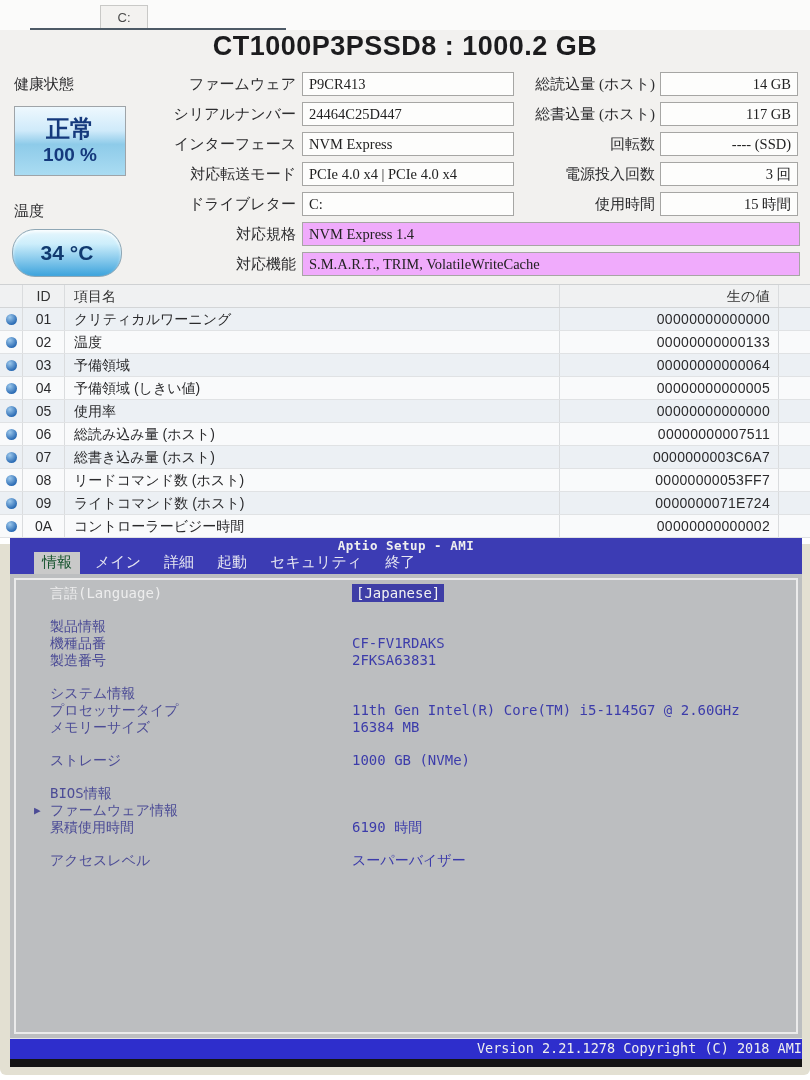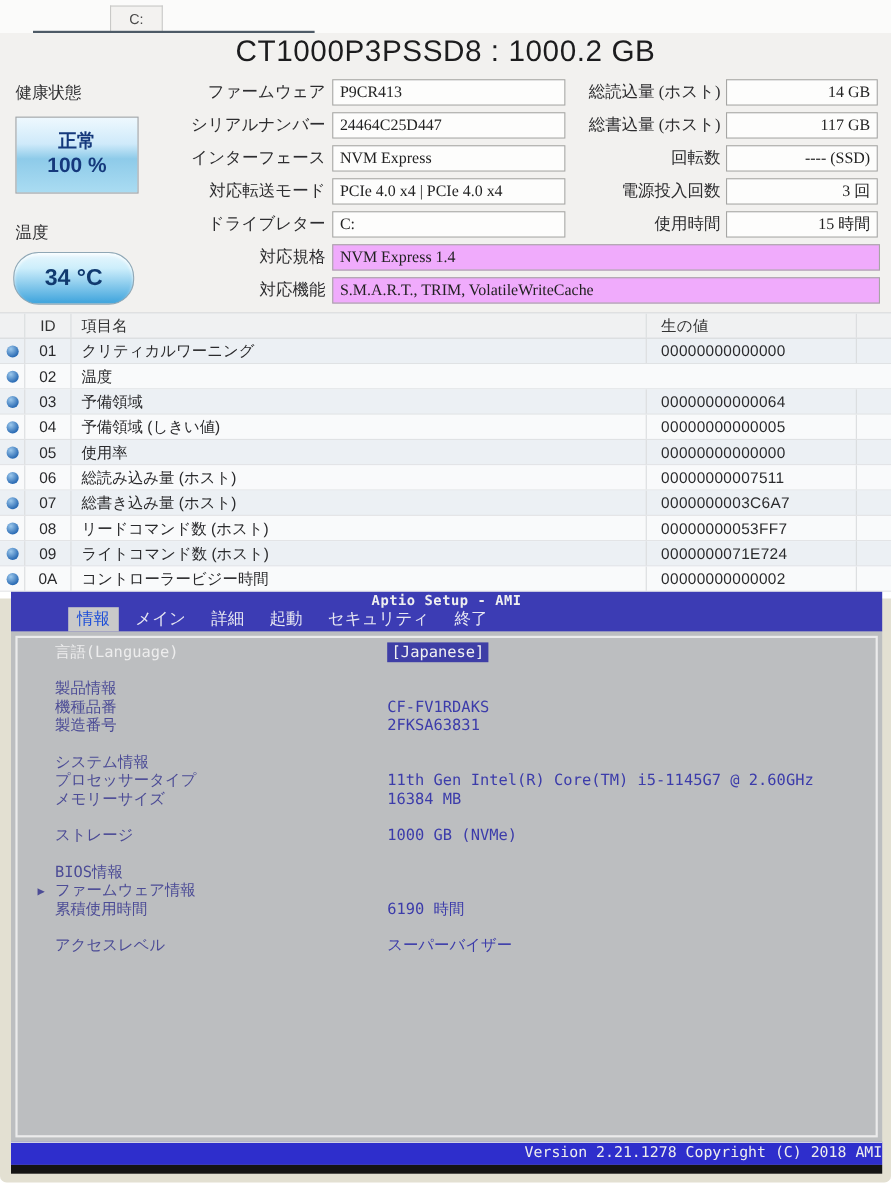--- a/index.html
+++ b/index.html
@@ -7,27 +7,27 @@
          font-family:"Liberation Sans","DejaVu Sans",sans-serif;}
 
   
   .cdi{position:absolute;top:0;left:0;width:810px;height:538px;background:#f2f1ef;}
   .cdi-tabstrip{position:absolute;top:0;left:0;right:0;height:30px;background:#fbfbfa;}
   .cdi-tabstrip::after{content:"";position:absolute;left:30px;width:256px;bottom:0;height:2px;background:#4d5a66;}
   .cdi-tab{position:absolute;left:100px;top:5px;width:46px;height:23px;background:#f3f2f0;
            border:1px solid #c9c9c7;border-bottom:none;color:#4a4a4a;font-size:13px;
            display:flex;align-items:center;justify-content:center;}
   .cdi-title{position:absolute;top:31px;left:0;right:0;margin:0;text-align:center;
-             font-size:27px;font-weight:400;color:#1c1c1e;letter-spacing:.5px;}
+             font-size:27px;font-weight:700;color:#1c1c1e;letter-spacing:.5px;}
   .cdi-left{position:absolute;left:14px;top:69px;width:112px;text-align:left;}
   .side-lbl{font-size:15px;color:#2e2e30;margin-top:6px;}
   .health-badge{margin-top:12px;height:68px;border:1px solid #9fa4a8;
       background:linear-gradient(to bottom,var(--health-top,#eef8fe) 0%,#cfeafa 35%,var(--health-mid,#8ecbe9) 55%,#aadcf2 100%);
       display:flex;flex-direction:column;align-items:center;justify-content:center;}
-  .health-badge .st{font-size:17px;font-weight:bold;color:var(--badge-text,#15397c);line-height:1.2;}
+  .health-badge .st{font-size:24px;font-weight:bold;color:var(--badge-text,#15397c);line-height:1.2;}
   .health-badge .pc{font-size:19px;font-weight:bold;color:var(--badge-text,#15397c);line-height:1.2;}
   .temp-wrap{margin-top:26px;}
   .temp-badge{margin-top:8px;margin-left:-2px;width:108px;height:46px;border-radius:23px;border:1px solid #8fa7b5;
       background:linear-gradient(to bottom,#e8f7fd 0%,var(--temp-top,#cdeefb) 30%,var(--temp-bottom,#3da3dc) 100%);
       display:flex;align-items:center;justify-content:center;
       font-size:21px;font-weight:bold;color:#113a6f;box-shadow:inset 0 2px 3px rgba(255,255,255,.8);}
   .cdi-fields{position:absolute;left:144px;top:72px;right:10px;}
   .f-row{display:flex;margin-bottom:6px;height:24px;font-family:Liberation Serif, serif;}
   .f-row.sp{margin-top:2px;}
   .f-label{width:158px;text-align:right;padding-right:6px;font-size:15px;color:#2d2d2f;line-height:24px;
@@ -45,35 +45,35 @@
   .trow{display:flex;height:23px;line-height:23px;font-size:14px;color:#2a2a2c;border-bottom:1px solid #e0e2e4;
         box-sizing:border-box;}
   .trow.head{background:#f0f1f2;color:#333;border-bottom:1px solid #d3d5d7;}
   .trow.odd{background:#ecf0f4;}
   .trow.even{background:#f9fafb;}
   .c-dot{width:22px;display:flex;align-items:center;justify-content:center;}
   .dot{width:11px;height:11px;border-radius:50%;
        background:radial-gradient(circle at 35% 30%,#9cc8ec,var(--smart-dot,#2d6db5) 70%);}
   .c-id{width:42px;text-align:center;border-left:1px solid #dadcde;box-sizing:border-box;}
   .c-name{flex:1;padding-left:9px;border-left:1px solid #dadcde;white-space:nowrap;overflow:hidden;}
-  .c-raw{width:192px;padding-right:8px;border-left:1px solid #dadcde;
+  .c-raw{width:220px;text-align:right;padding-right:8px;border-left:1px solid #dadcde;
          border-right:1px solid #dadcde;box-sizing:border-box;letter-spacing:.3px;padding-left:13px;}
   .c-end{width:31px;}
 
   
   .bios{position:absolute;top:538px;left:0;width:810px;height:542px;background:#ffffff;
         font-family:"DejaVu Sans Mono","Liberation Mono",monospace;}
   .bezel{position:absolute;top:6px;left:0;right:0;bottom:5px;background:var(--bezel,#e3e0d2);
          border-radius:0 0 6px 6px;}
   .screen{position:absolute;top:0;left:10px;right:8px;bottom:13px;display:flex;flex-direction:column;}
   .bios-header{height:36px;background:var(--bios-header,#3c3cb4);position:relative;flex:none;}
   .bios-title{text-align:center;font-size:12.5px;font-weight:bold;color:#efefef;line-height:15px;letter-spacing:.5px;}
   .bios-tabs{position:absolute;left:24px;bottom:0;display:flex;gap:7px;}
   .btab{font-size:15px;color:#e7e7f2;padding:1px 8px 2px 8px;white-space:nowrap;}
-  .btab.sel{background:#c9c9c9;color:#1d4ed8;margin-left:28px;}
+  .btab.sel{background:#c9c9c9;color:#14532d;}
   .bios-body{flex:1;background:var(--bios-gray,#bcbec0);padding:4px 4px 4px 4px;box-sizing:border-box;}
   .bios-frame{height:100%;border:2px solid #ebebeb;box-sizing:border-box;padding-top:5px;}
   .brow{height:17px;display:flex;position:relative;font-size:14px;line-height:17px;}
   .brow .blabel{margin-left:34px;width:302px;flex:none;color:var(--bios-label,#4c4c96);white-space:nowrap;}
   .brow.selrow .blabel{color:var(--bios-selected,#ededed);}
   .brow .bvalue{color:var(--bios-value,#3c3caa);white-space:nowrap;}
   .brow .hl{background:var(--bios-hl,#3e3ea6);color:#f2f2f2;padding:0 4px;display:inline-block;
             height:18px;line-height:18px;margin-top:-1px;}
   .brow .arrow{position:absolute;left:18px;top:0;color:var(--bios-label,#4c4c96);font-size:11px;line-height:17px;}
   .bspacer{height:16px;}
@@ -161,20 +161,21 @@
           <span class="c-name">クリティカルワーニング</span>
           <span class="c-raw">00000000000000</span>
           <span class="c-end"></span>
         </div>
         <div class="trow even">
           <span class="c-dot">
             <span class="dot"></span>
           </span>
           <span class="c-id">02</span>
           <span class="c-name">温度</span>
+          <span class="c-raw">00000000000133</span>
           <span class="c-end"></span>
         </div>
         <div class="trow odd">
           <span class="c-dot">
             <span class="dot"></span>
           </span>
           <span class="c-id">03</span>
           <span class="c-name">予備領域</span>
           <span class="c-raw">00000000000064</span>
           <span class="c-end"></span>

